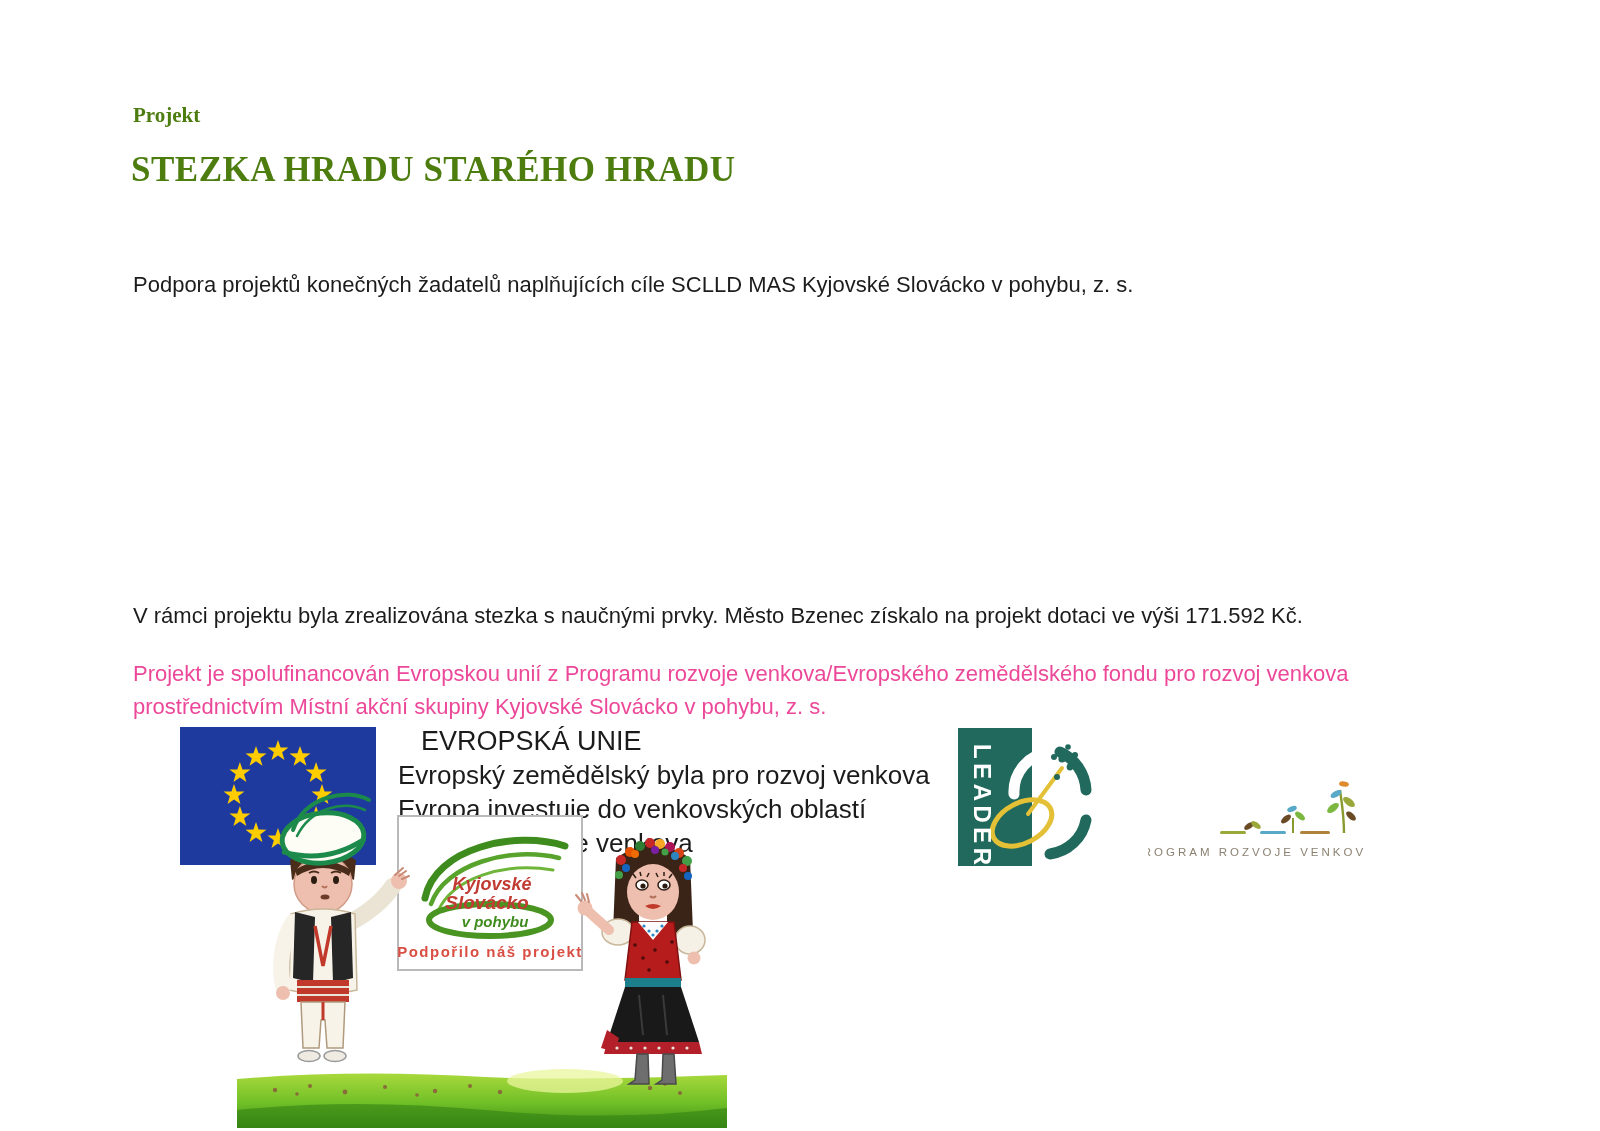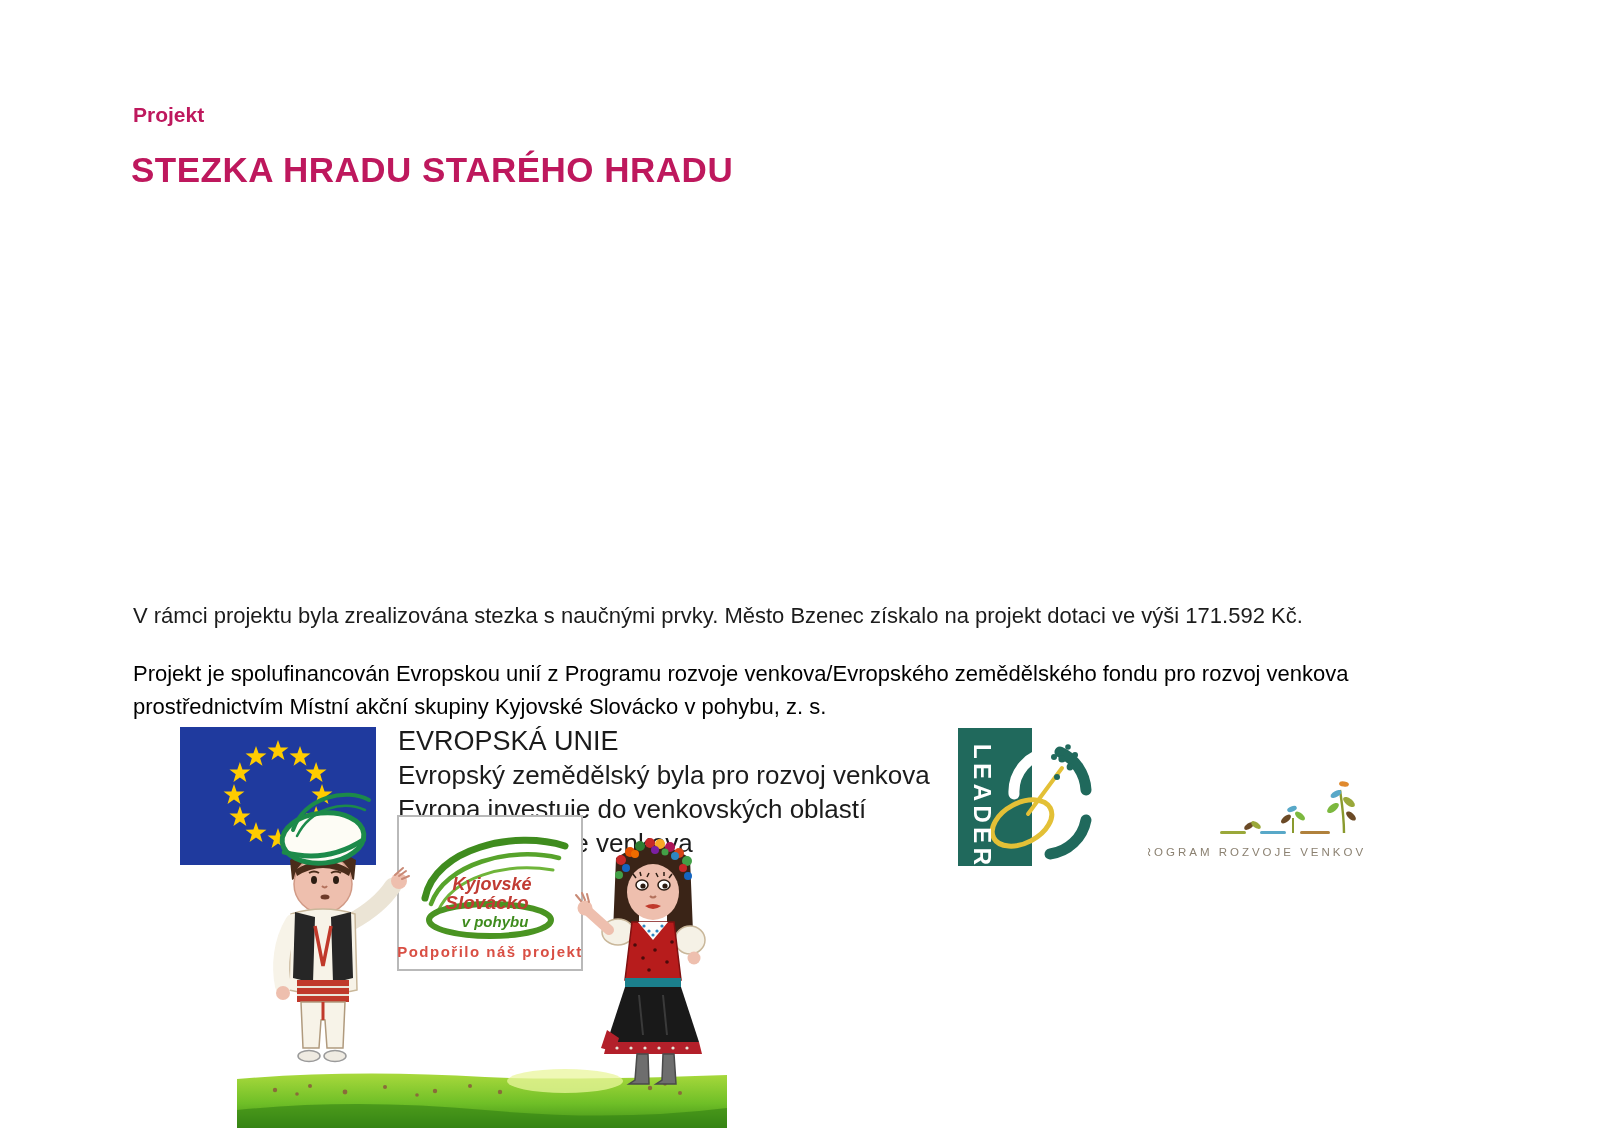--- a/index.html
+++ b/index.html
@@ -4,43 +4,44 @@
 <style>
   html,body{margin:0;padding:0;background:#ffffff;}
   .page{
     position:relative;
     width:1600px;height:1131px;
     background:#ffffff;
     font-family:"Liberation Sans",sans-serif;
     overflow:hidden;
   }
   .abs{position:absolute;}
-  .navy{color:#be185d;}
+  .navy{color:#4d7c0f;font-family:Liberation Serif, serif;}
   .project-label{left:133px;top:103px;font-size:21px;font-weight:bold;}
   .page-title{left:131px;top:150px;font-size:35px;font-weight:bold;letter-spacing:.5px;}
   .page-subtitle{left:133px;top:223px;font-size:23px;font-weight:bold;}
   .intro{left:133px;top:272px;font-size:22px;color:#1c1c1c;}
   .logos-row{left:0;top:360px;width:1600px;height:150px;}
   .eu-flag{left:180px;top:367px;}
   .eu-text{left:398px;top:364px;color:#1b1b1b;line-height:34px;}
-  .eu-text .h{font-size:27px;}
+  .eu-text .h{font-size:27px;margin-left:23px;}
   .eu-text .l{font-size:26px;}
   .leader-logo{left:958px;top:368px;}
   .prv-logo{left:1148px;top:416px;}
   .para1{left:133px;top:603px;font-size:22px;color:#1c1c1c;}
-  .para2{left:133px;top:657px;font-size:22px;color:#000000;width:1355px;line-height:33px;}
+  .para2{left:133px;top:657px;font-size:22px;color:#ec4899;width:1355px;line-height:33px;}
   .illustration{left:235px;top:780px;}
 </style>
 </head>
 <body>
 
 <div class="page">
 
   <div class="abs navy project-label">Projekt</div>
   <div class="abs navy page-title">STEZKA HRADU STARÉHO HRADU</div>
+  <div class="abs intro">Podpora projektů konečných žadatelů naplňujících cíle SCLLD MAS Kyjovské Slovácko v pohybu, z. s.</div>
 
   <div class="abs logos-row">
 
     <div class="abs eu-flag">
       <svg width="196" height="138" viewBox="0 0 196 138">
         <defs>
           <polygon id="eu-star" points="0,-11 2.59,-3.56 10.46,-3.40 4.18,1.36 6.47,8.90 0,4.4 -6.47,8.90 -4.18,1.36 -10.46,-3.40 -2.59,-3.56" fill="#ffcc00"></polygon>
         </defs>
         <rect width="196" height="138" fill="#1f3a9e"></rect>
         <use href="#eu-star" transform="translate(98,24)"></use>

